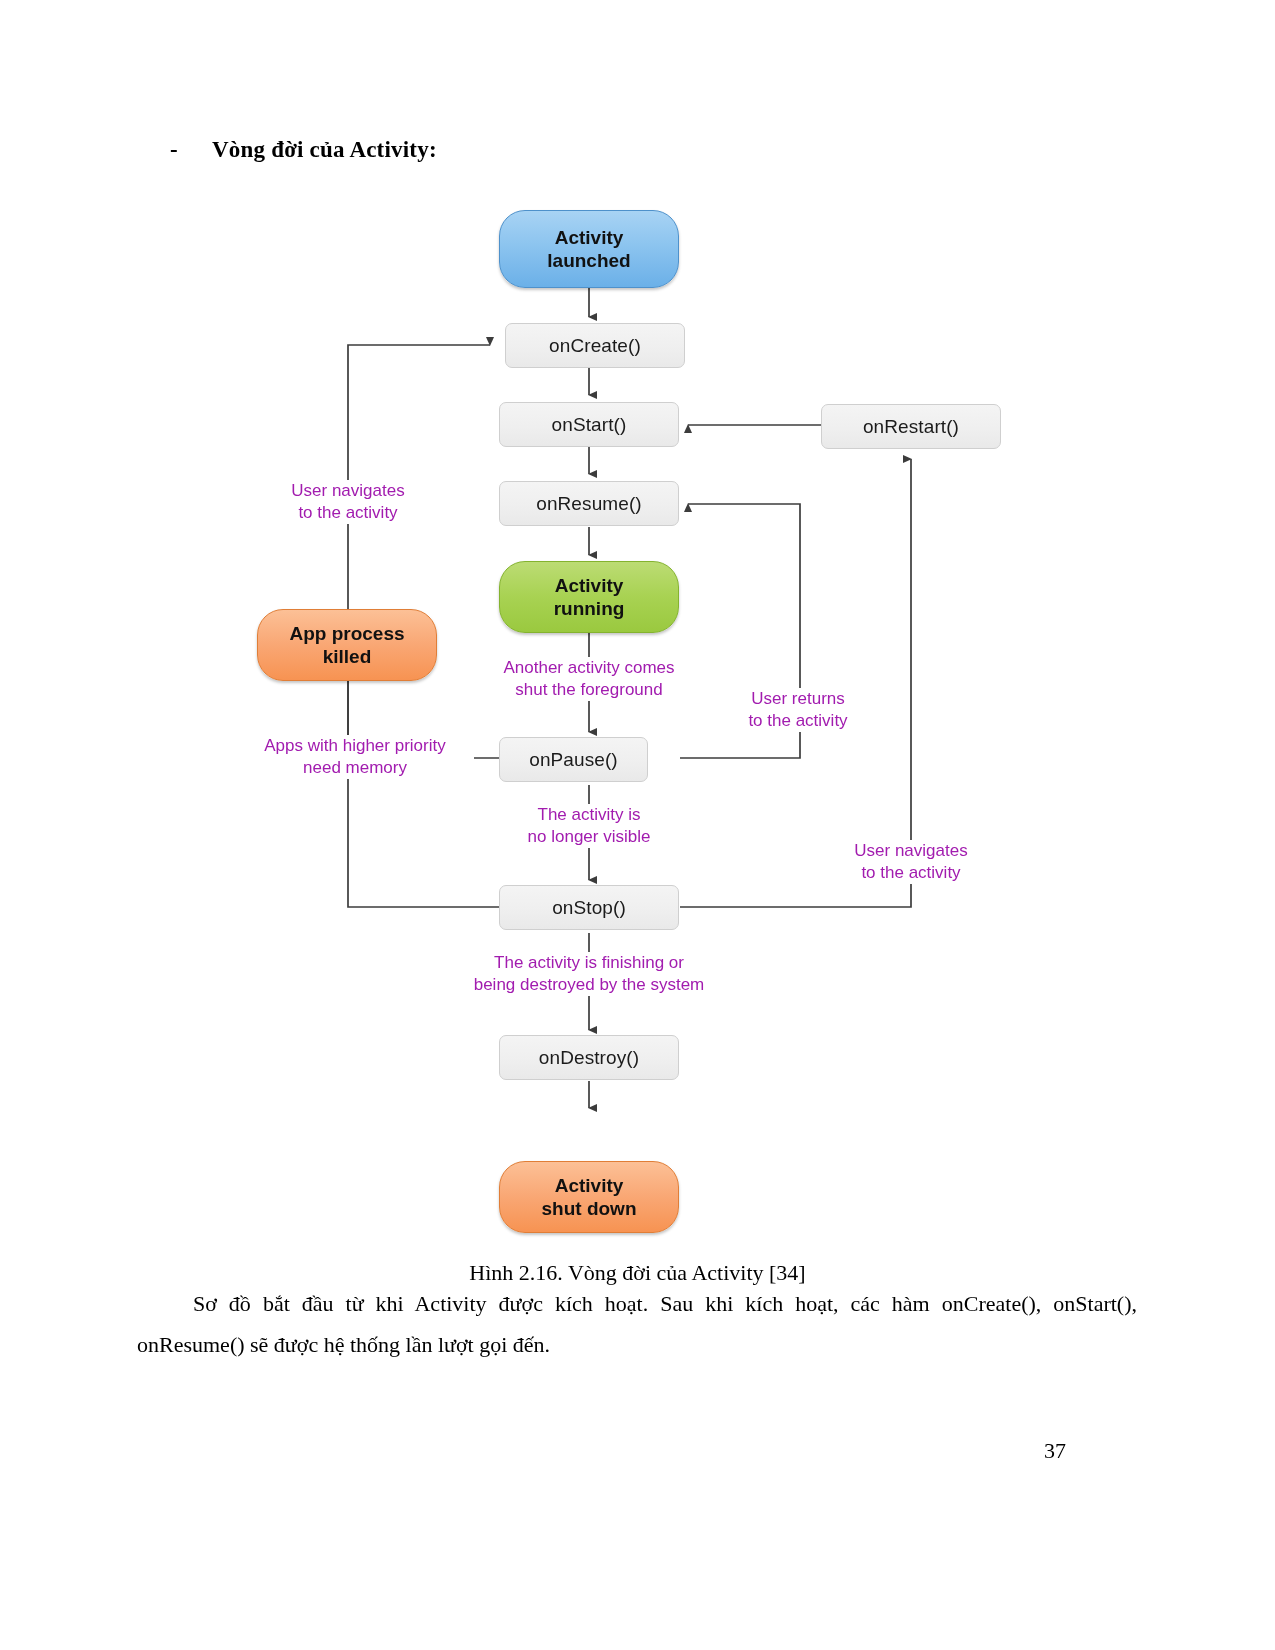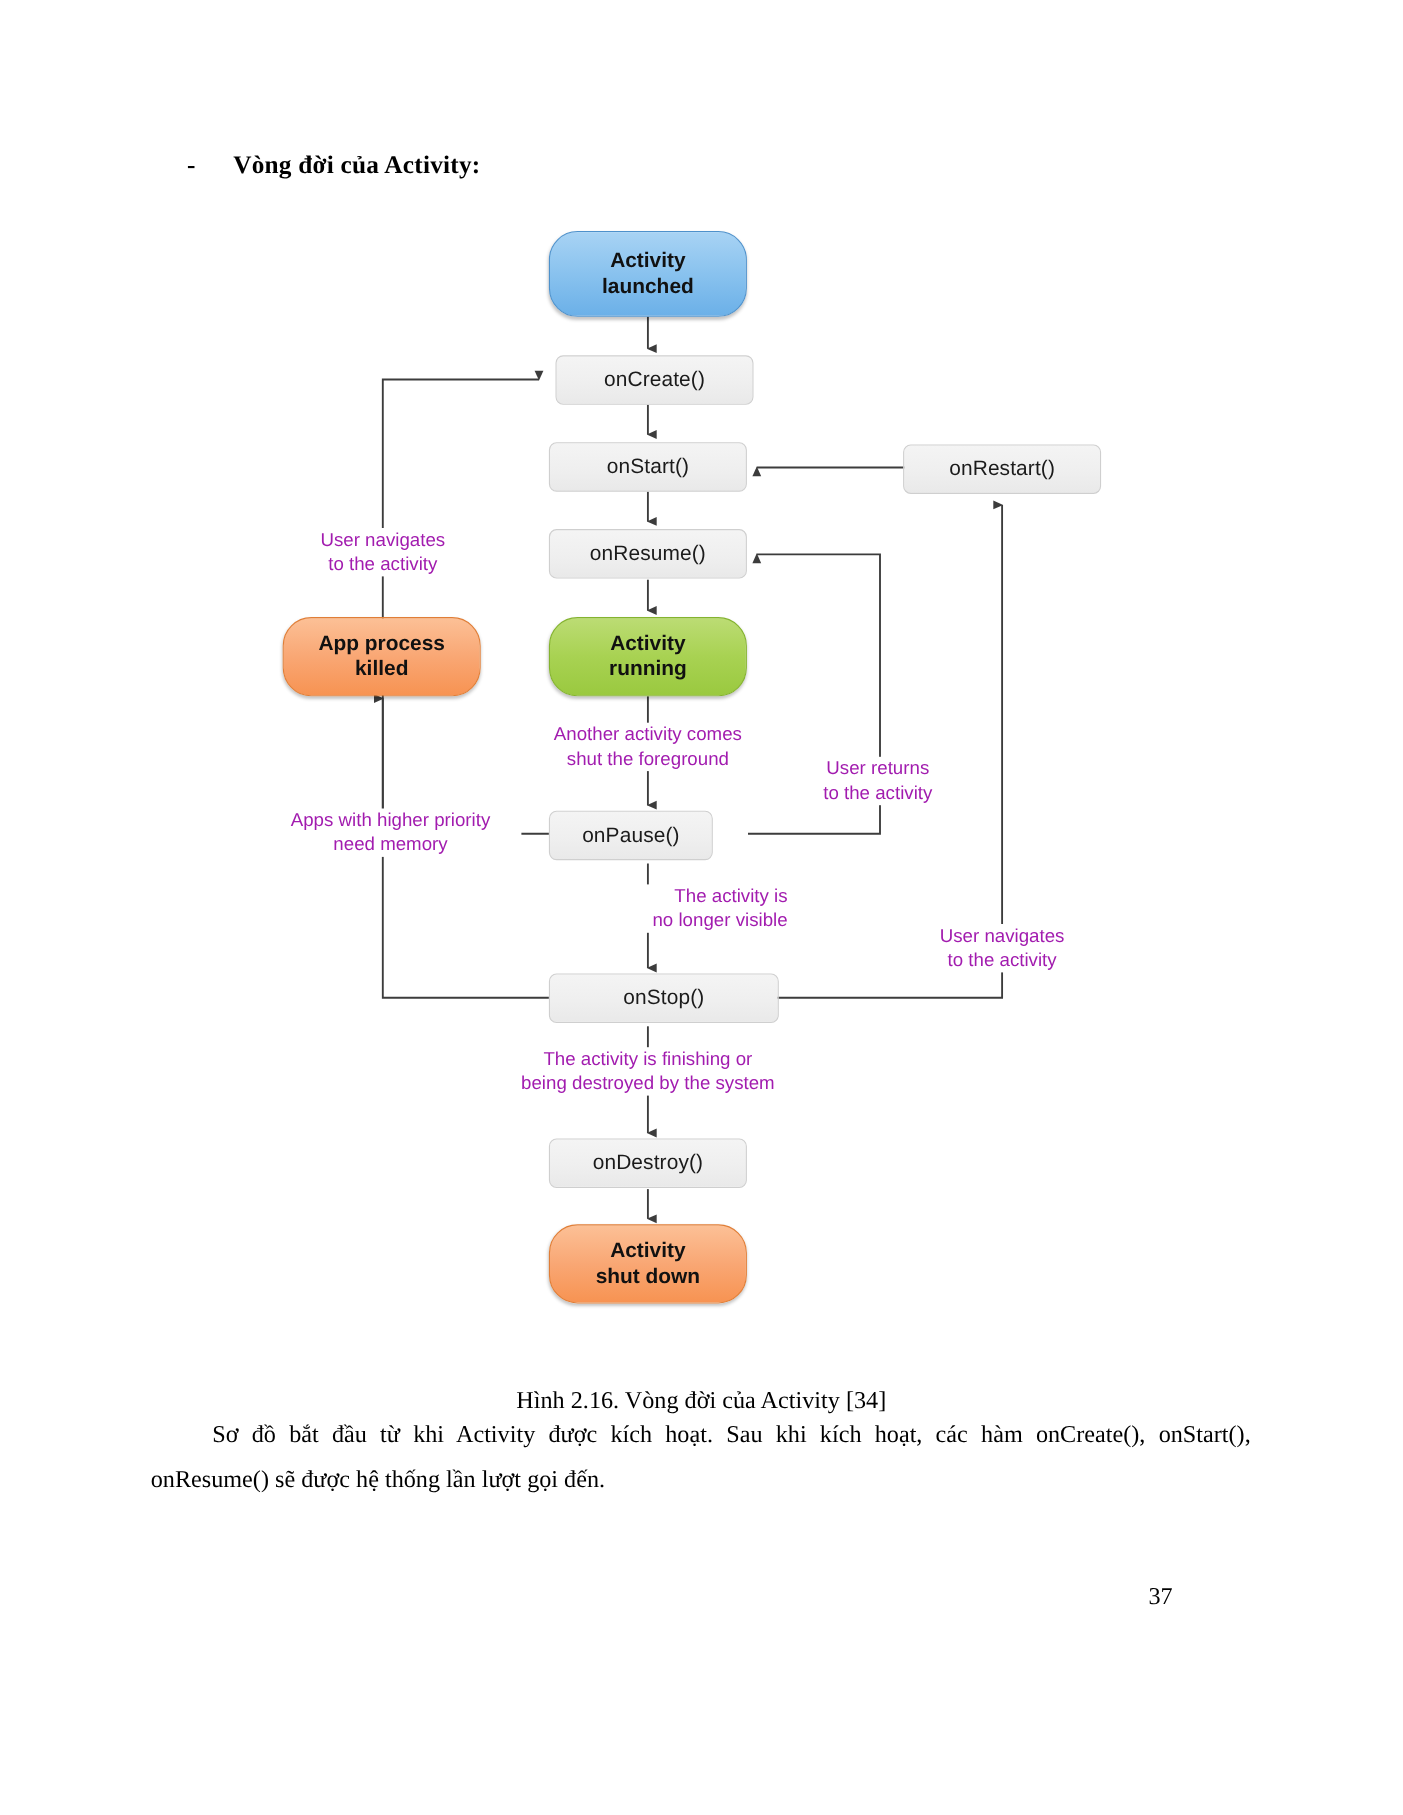--- a/index.html
+++ b/index.html
@@ -110,20 +110,21 @@
     background: linear-gradient(180deg, #a8d3f4 0%, #8cc4ef 45%, #6bb0e8 100%);
     border: 1px solid #4e91cb;
   }
   .node.state.green {
     background: linear-gradient(180deg, #bcdc74 0%, #a8d252 50%, #9ac93f 100%);
     border: 1px solid #84b32f;
   }
   .node.state.orange {
     background: linear-gradient(180deg, #fcc096 0%, #f9a774 50%, #f79352 100%);
     border: 1px solid #e07e37;
+    margin-top: 48px;
   }
 
   
   .edge-label {
     position: absolute;
     font-family: "Liberation Sans", sans-serif;
     font-size: 17px;
     line-height: 22px;
     color: #a21caf;
     text-align: center;
@@ -223,21 +224,21 @@
       <div>
         <div>App process</div>
         <div>killed</div>
       </div>
     </div>
 
     <div class="node method" style="left:499px; top:542px; width:149px; height:45px;">
       <span>onPause()</span>
     </div>
 
-    <div class="node method" style="left:499px; top:690px; width:209px; height:45px;">
+    <div class="node method" style="left:499px; top:690px; width:180px; height:45px;">
       <span>onStop()</span>
     </div>
 
     <div class="node method" style="left:499px; top:840px; width:180px; height:45px;">
       <span>onDestroy()</span>
     </div>
 
     <div class="node state orange" style="left:499px; top:918px; width:180px; height:72px;">
       <div>
         <div>Activity</div>
@@ -258,21 +259,21 @@
     <div class="edge-label" style="left:717px; top:493px; width:162px;">
       <div>User returns</div>
       <div>to the activity</div>
     </div>
 
     <div class="edge-label" style="left:236px; top:540px; width:238px;">
       <div>Apps with higher priority</div>
       <div>need memory</div>
     </div>
 
-    <div class="edge-label" style="left:516px; top:609px; width:200px;text-align:right;">
+    <div class="edge-label" style="left:489px; top:609px; width:200px;">
       <div>The activity is</div>
       <div>no longer visible</div>
     </div>
 
     <div class="edge-label" style="left:831px; top:645px; width:160px;">
       <div>User navigates</div>
       <div>to the activity</div>
     </div>
 
     <div class="edge-label" style="left:448px; top:757px; width:282px;">

